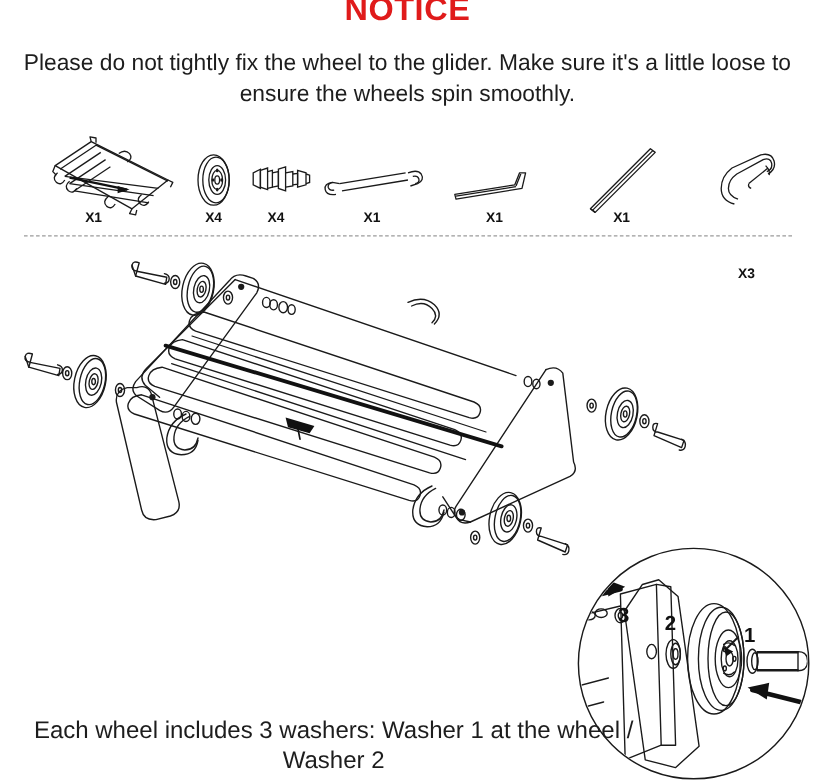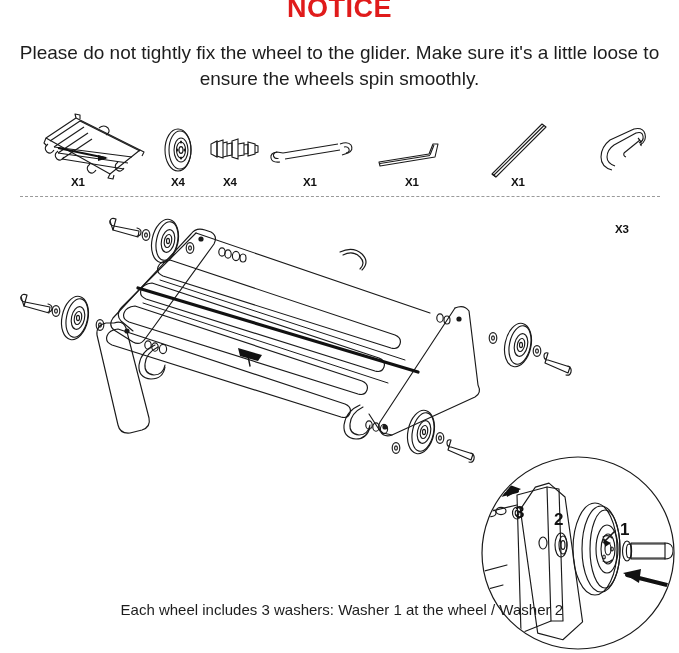--- a/index.html
+++ b/index.html
@@ -22,22 +22,22 @@
     position:absolute;font-size:11.5px;font-weight:bold;color:#111;
     text-align:center;width:40px;
   }
   #divider{
     position:absolute;left:20px;top:196px;width:640px;height:0;
     border-top:1px dashed #9a9a9a;
   }
   #exploded{position:absolute;left:0;top:200px;width:679px;height:300px;}
   #detail-callout{position:absolute;left:455px;top:425px;width:224px;height:228px;}
   #bottom-caption{
-    position:absolute;left:23px;top:597px;width:540px;text-align:right;
-    font-size:15px;line-height:25px;color:#1d1d1d;
+    position:absolute;left:8px;top:597px;width:540px;text-align:center;
+    font-size:20px;line-height:25px;color:#1d1d1d;
   }
   svg{display:block;overflow:visible;}
 </style>
 </head>
 <body>
 
 <div id="notice-title" style="color: rgb(224, 27, 27);">NOTICE</div>
 
 <div id="notice-body">
   <span>Please do not tightly fix the wheel to the glider. Make sure it's a little loose to ensure the</span>

